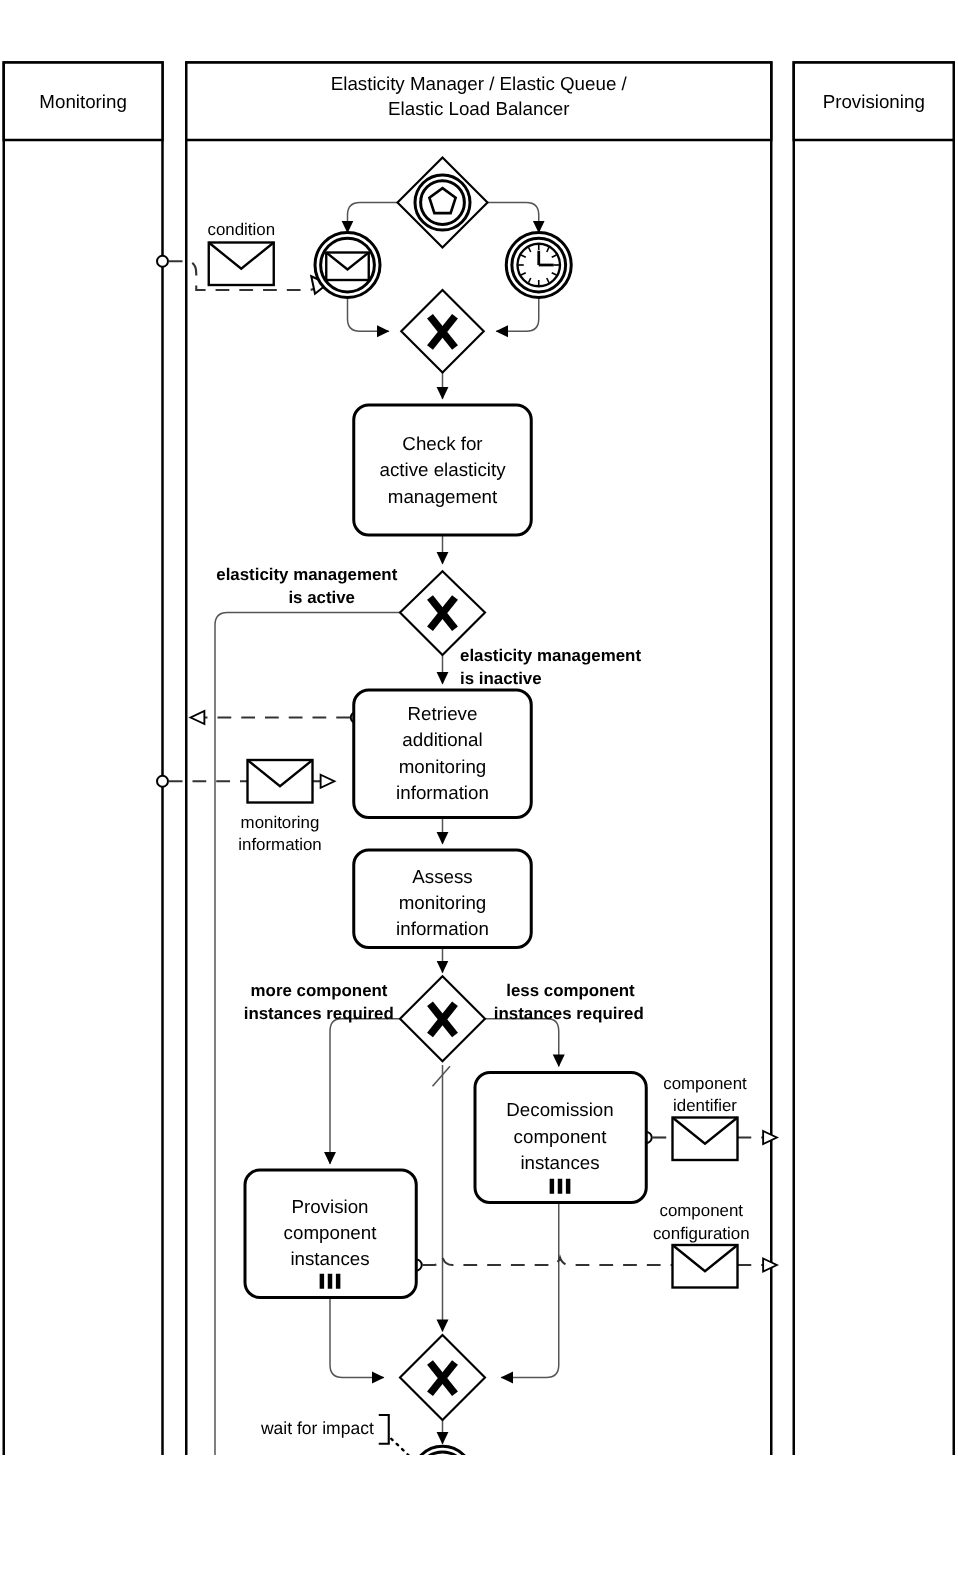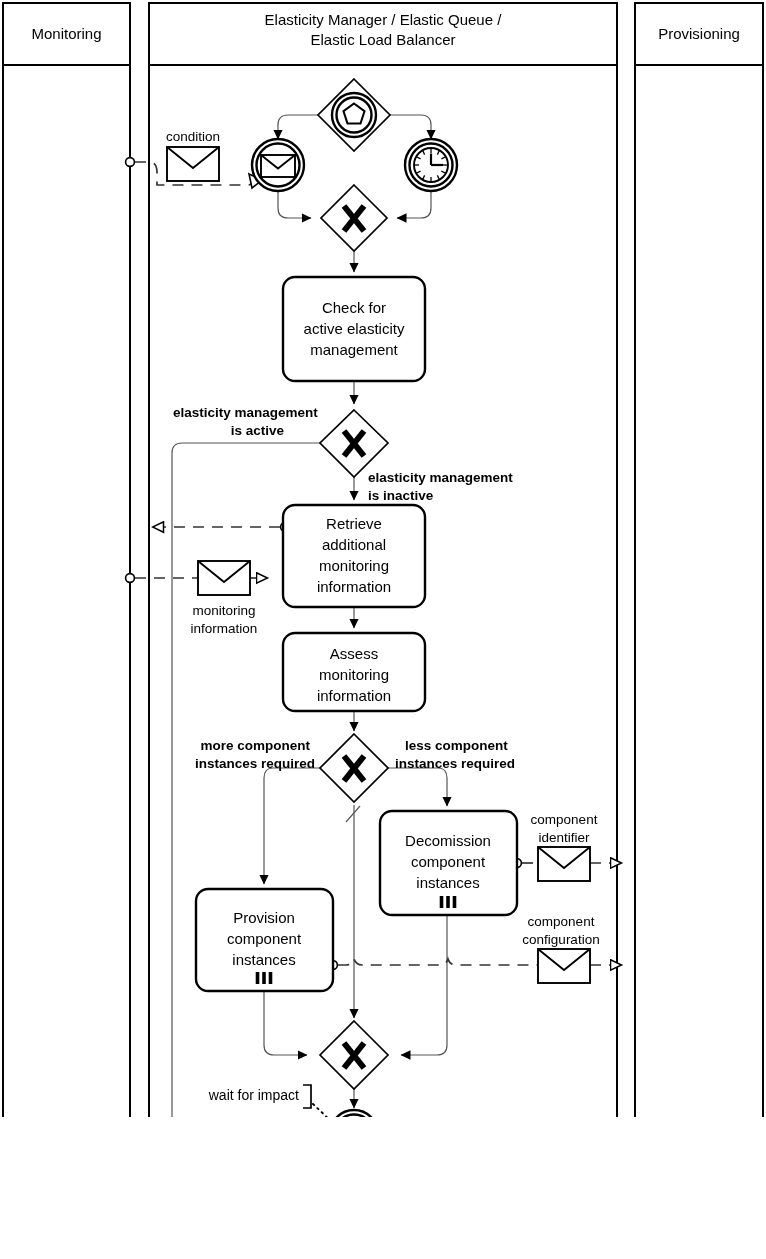--- a/index.html
+++ b/index.html
@@ -7,20 +7,21 @@
     padding: 0;
     background: #ffffff;
   }
   #canvas {
     position: relative;
     width: 766px;
     height: 1117px;
     background: #ffffff;
     font-family: "Liberation Sans", sans-serif;
     overflow: hidden;
+    margin-top: 47px;
   }
   svg#diagram {
     position: absolute;
     left: 0;
     top: 0;
     width: 766px;
     height: 1259px;
   }
   .pool-rect {
     fill: #ffffff;

